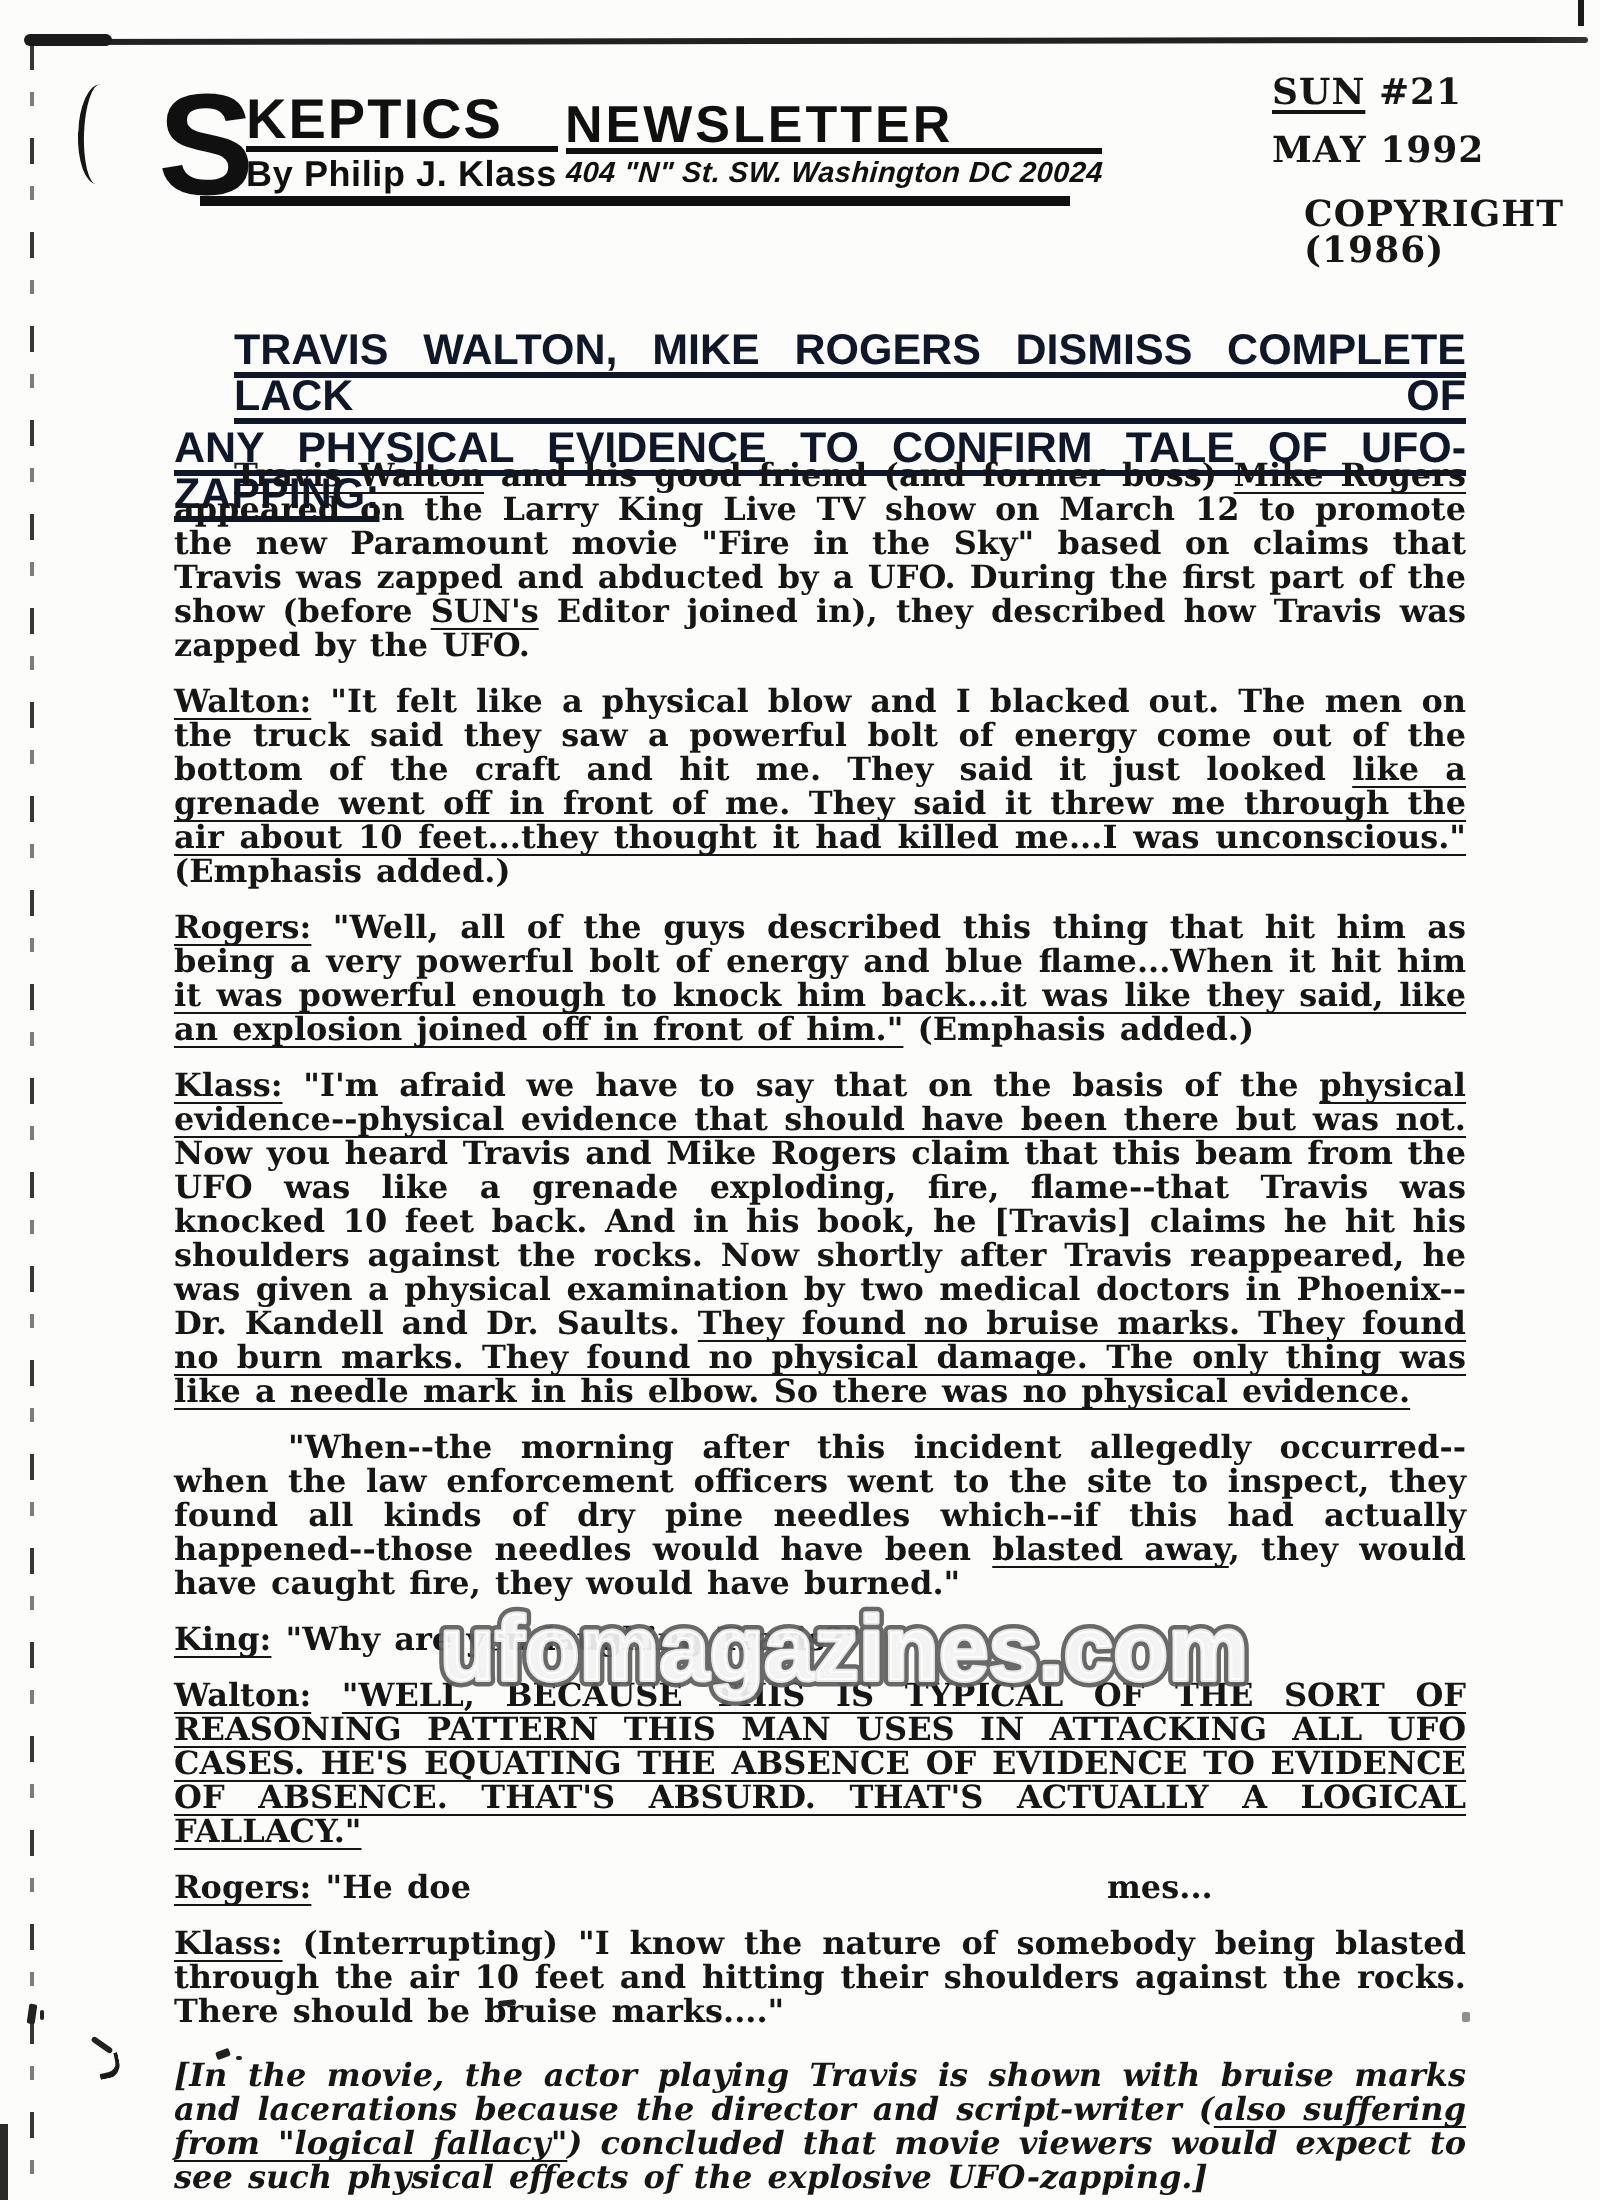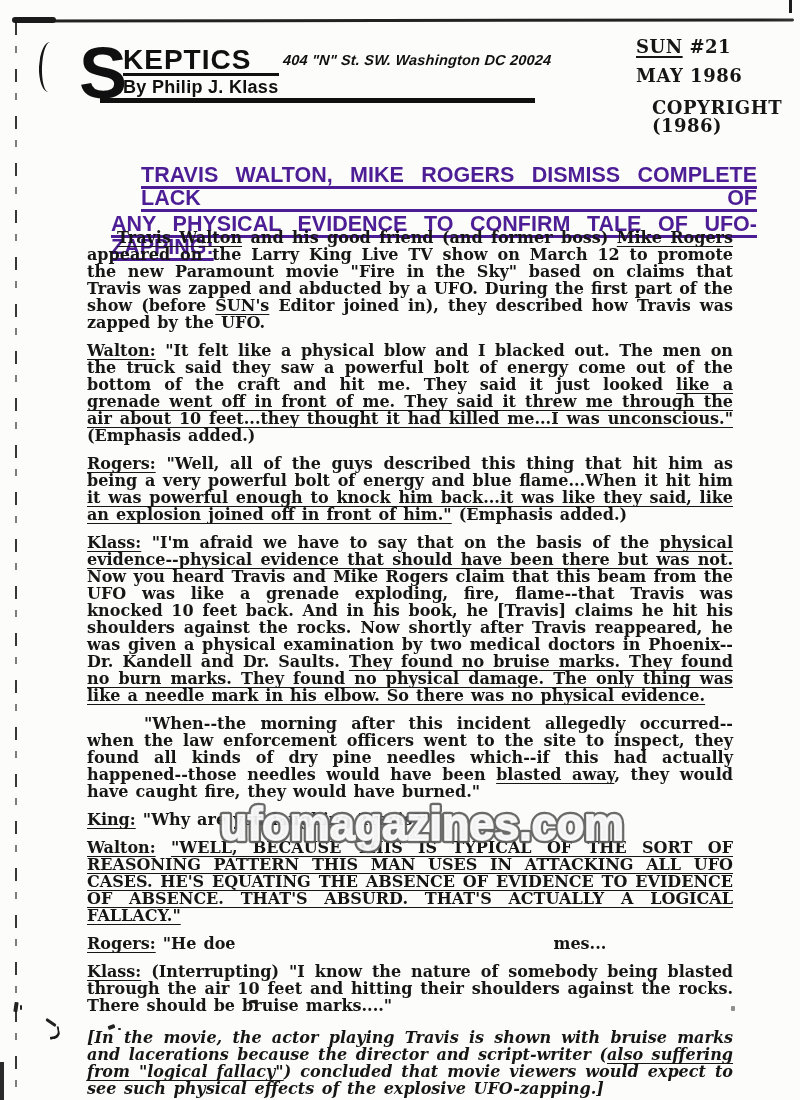--- a/index.html
+++ b/index.html
@@ -51,21 +51,21 @@
   .address{font-size:14.5px; font-style:italic; line-height:20px; white-space:nowrap; transform:skewX(-4deg); letter-spacing:.2px;}
   .logo-bar{position:absolute; left:100px; top:98px; width:435px; height:5px; background:#101010;}
   .issue-block{position:absolute; left:636px; top:38px; font-weight:bold; font-size:18px; line-height:17px;}
   .issue-line{margin-bottom:12px; letter-spacing:.5px;}
   .u-thin{text-decoration:underline; text-decoration-skip-ink:none; text-decoration-thickness:1.5px; text-underline-offset:2.5px;}
   .date-line{margin-bottom:15px; letter-spacing:.5px;}
   .copy-line{line-height:18px; letter-spacing:.5px;margin-left:16px;}
   
   .headline{position:absolute; left:87px; top:164px; width:646px;
     font-family:"Liberation Sans", sans-serif; font-weight:bold; font-size:21.5px;
-    line-height:23px; color:#4c1d95;margin-left:24px;}
+    line-height:23px; color:#0f172a;}
   .headline-line{text-align:justify; text-align-last:justify;
     text-decoration:underline; text-decoration-skip-ink:none;
     text-decoration-thickness:2.5px; text-underline-offset:4px; margin-bottom:3px;}
   .headline-line.first{padding-left:30px;}
   
   .article{position:absolute; left:87px; top:229px; width:646px;
     font-size:16px; line-height:17px; font-weight:bold; word-spacing:1.5px;}
   .para{margin:0 0 11px 0; text-align:justify;}
   .para.indent-sm{text-indent:30px;}
   .para.indent{text-indent:57px;}
@@ -97,28 +97,29 @@
   <div class="art corner-strip"></div>
 
   <div class="masthead">
     <div class="logo">
       <span class="logo-s">S</span>
       <span class="logo-mid">
         <div class="keptics">KEPTICS</div>
         <div class="byline">By Philip J. Klass</div>
       </span>
       <span class="logo-right">
+        <div class="newsletter">NEWSLETTER</div>
         <div class="address">404 "N" St. SW. Washington DC 20024</div>
       </span>
     </div>
     <div class="logo-bar"></div>
 
     <div class="issue-block">
       <div class="issue-line"><span class="u-thin">SUN</span>&nbsp;<span>#21</span></div>
-      <div class="date-line">MAY 1986</div>
+      <div class="date-line">MAY 1992</div>
       <div class="copy-line">COPYRIGHT</div>
       <div class="copy-line">(1986)</div>
     </div>
   </div>
 
   <div class="headline">
     <div class="headline-line first">TRAVIS WALTON, MIKE ROGERS DISMISS COMPLETE LACK OF</div>
     <div class="headline-line">ANY PHYSICAL EVIDENCE TO CONFIRM TALE OF UFO-ZAPPING:</div>
   </div>
 

